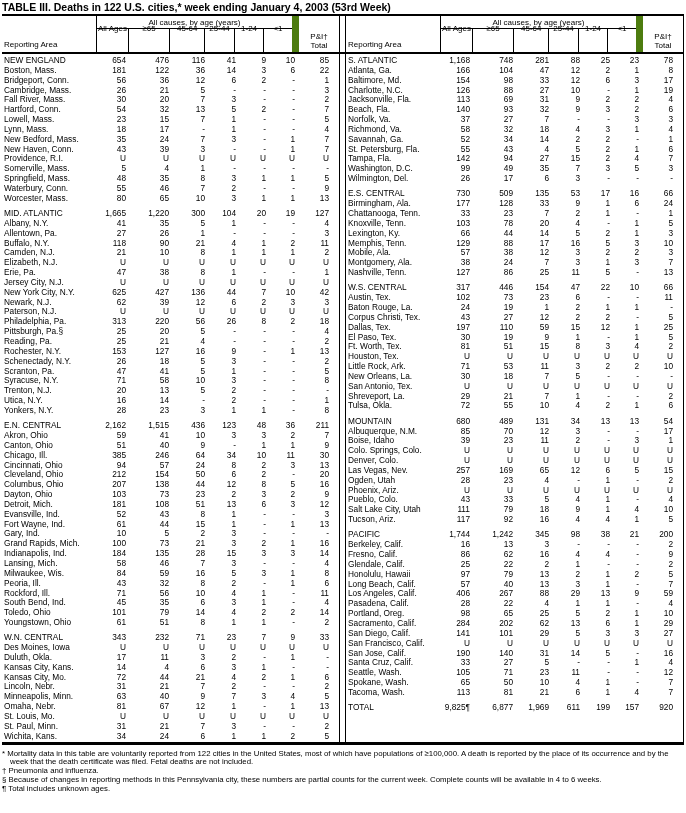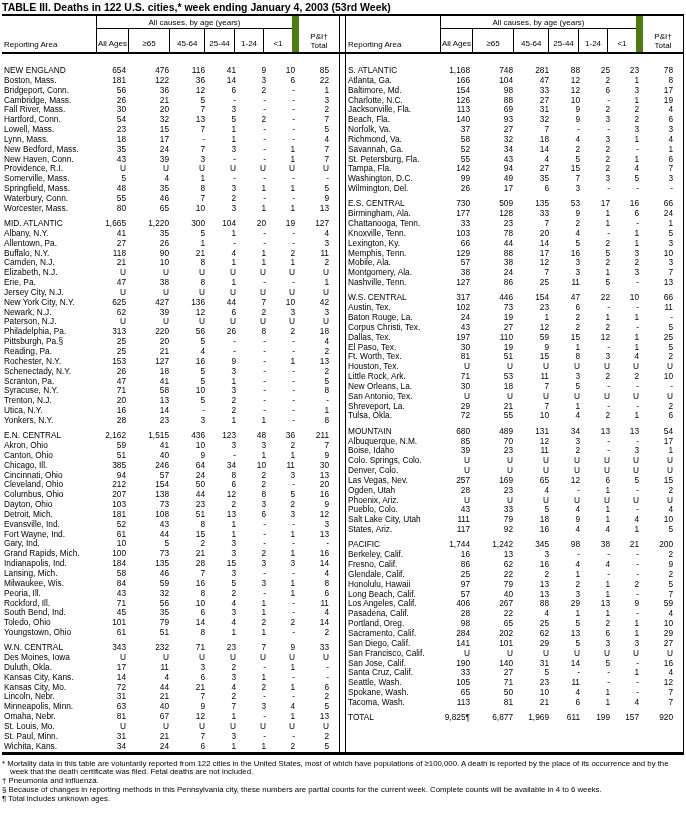--- a/index.html
+++ b/index.html
@@ -10,27 +10,27 @@
   .half{width:337px;flex:0 0 auto;}
   .half.left{border-right:1px solid #000;}
   .spacer{width:5px;flex:0 0 auto;border-right:1px solid #000;}
   .spacer-hdr{height:38px;box-sizing:border-box;border-bottom:2px solid #000;}
   
   .hdr{display:flex;height:38px;box-sizing:border-box;border-bottom:2px solid #000;}
   .h-area{width:95px;box-sizing:border-box;border-right:1px solid #000;display:flex;align-items:flex-end;padding:0 0 3px 2px;font-size:8px;}
   .h-group{width:202px;box-sizing:border-box;border-right:7px solid #4d7c0f;display:flex;flex-direction:column;}
   .h-gl{height:12px;line-height:13px;font-size:8px;text-align:center;border-bottom:1px solid #000;white-space:nowrap;}
   .h-cols{display:flex;height:23px;}
-  .h-col{box-sizing:border-box;display:flex;align-items:flex-end;justify-content:center;text-align:center;padding-bottom:4px;font-size:8px;line-height:8.5px;}
+  .h-col{box-sizing:border-box;display:flex;align-items:flex-end;justify-content:center;text-align:center;padding-bottom:19px;font-size:8px;line-height:8.5px;}
   .h-col:not(:last-child){border-right:1px solid #000;}
   .h-pi{width:40px;box-sizing:border-box;display:flex;flex-direction:column;justify-content:flex-end;align-items:center;padding-bottom:2px;font-size:8px;line-height:8.5px;margin-top:15px;}
   
   .w0{width:33px;}.w1{width:43px;}.w2{width:36px;}.w3{width:31px;}.w4{width:30px;}.w5{width:29px;}.wpi{width:40px;}
   
-  .tbody{padding-top:12px;}
+  .tbody{padding-top:2px;}
   .row{display:flex;height:9.85px;}
   .gap-row{height:5.4px;}
   .cell{box-sizing:border-box;font-size:8.3px;line-height:9.85px;white-space:nowrap;overflow:visible;}
   .cell.area{width:95px;text-align:left;padding-left:2px;}
   .cell.n{text-align:right;padding-right:4px;}
   .cell.n.wpi{padding-right:10px;}
   
   .footnotes{margin-top:5px;font-size:7.8px;line-height:8.9px;}
   .legend{display:flex;}
   .legend .dash{margin-left:26px;}
@@ -1245,21 +1245,21 @@
             <div class="cell area">Salt Lake City, Utah</div>
             <div class="cell n w0">111</div>
             <div class="cell n w1">79</div>
             <div class="cell n w2">18</div>
             <div class="cell n w3">9</div>
             <div class="cell n w4">1</div>
             <div class="cell n w5">4</div>
             <div class="cell n wpi">10</div>
           </div>
           <div class="row city">
-            <div class="cell area">States, Ariz.</div>
+            <div class="cell area">Tucson, Ariz.</div>
             <div class="cell n w0">117</div>
             <div class="cell n w1">92</div>
             <div class="cell n w2">16</div>
             <div class="cell n w3">4</div>
             <div class="cell n w4">4</div>
             <div class="cell n w5">1</div>
             <div class="cell n wpi">5</div>
           </div>
           <div class="gap-row"></div>
           <div class="row section">

